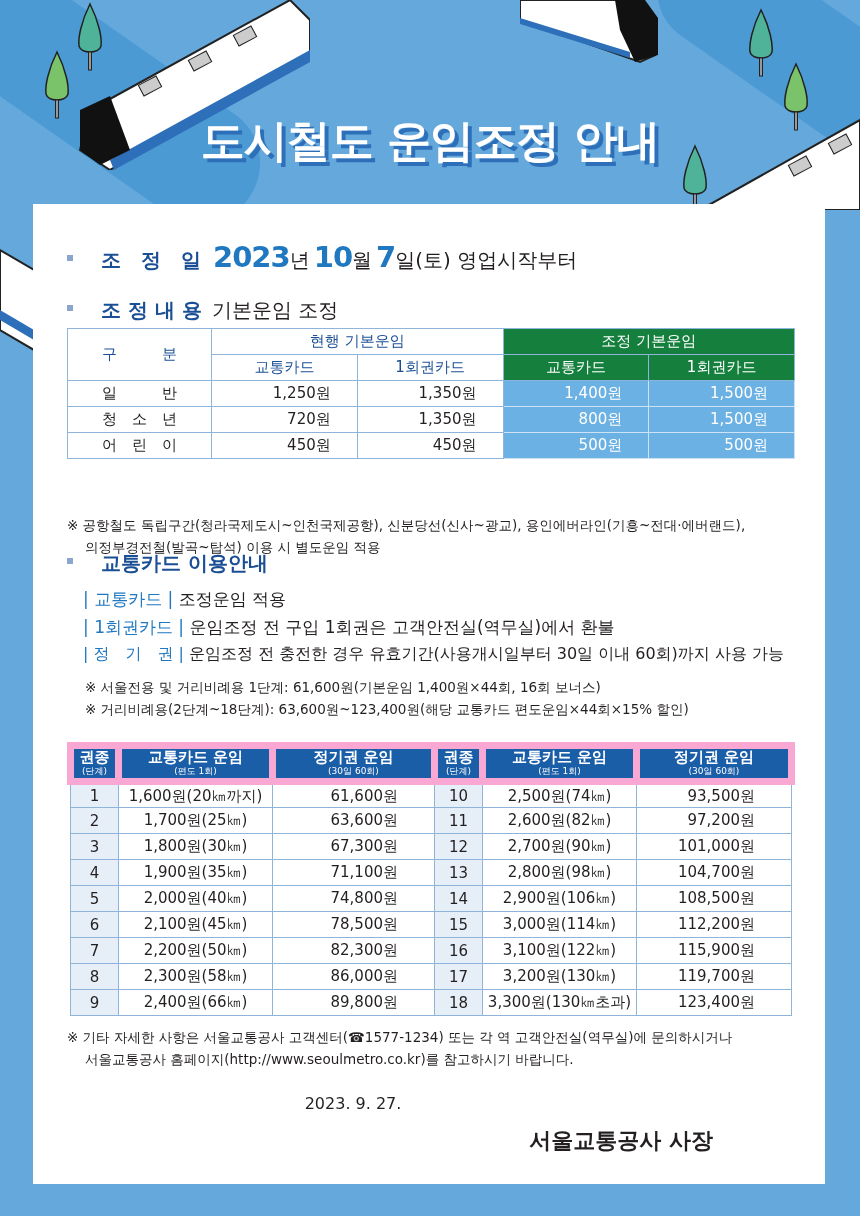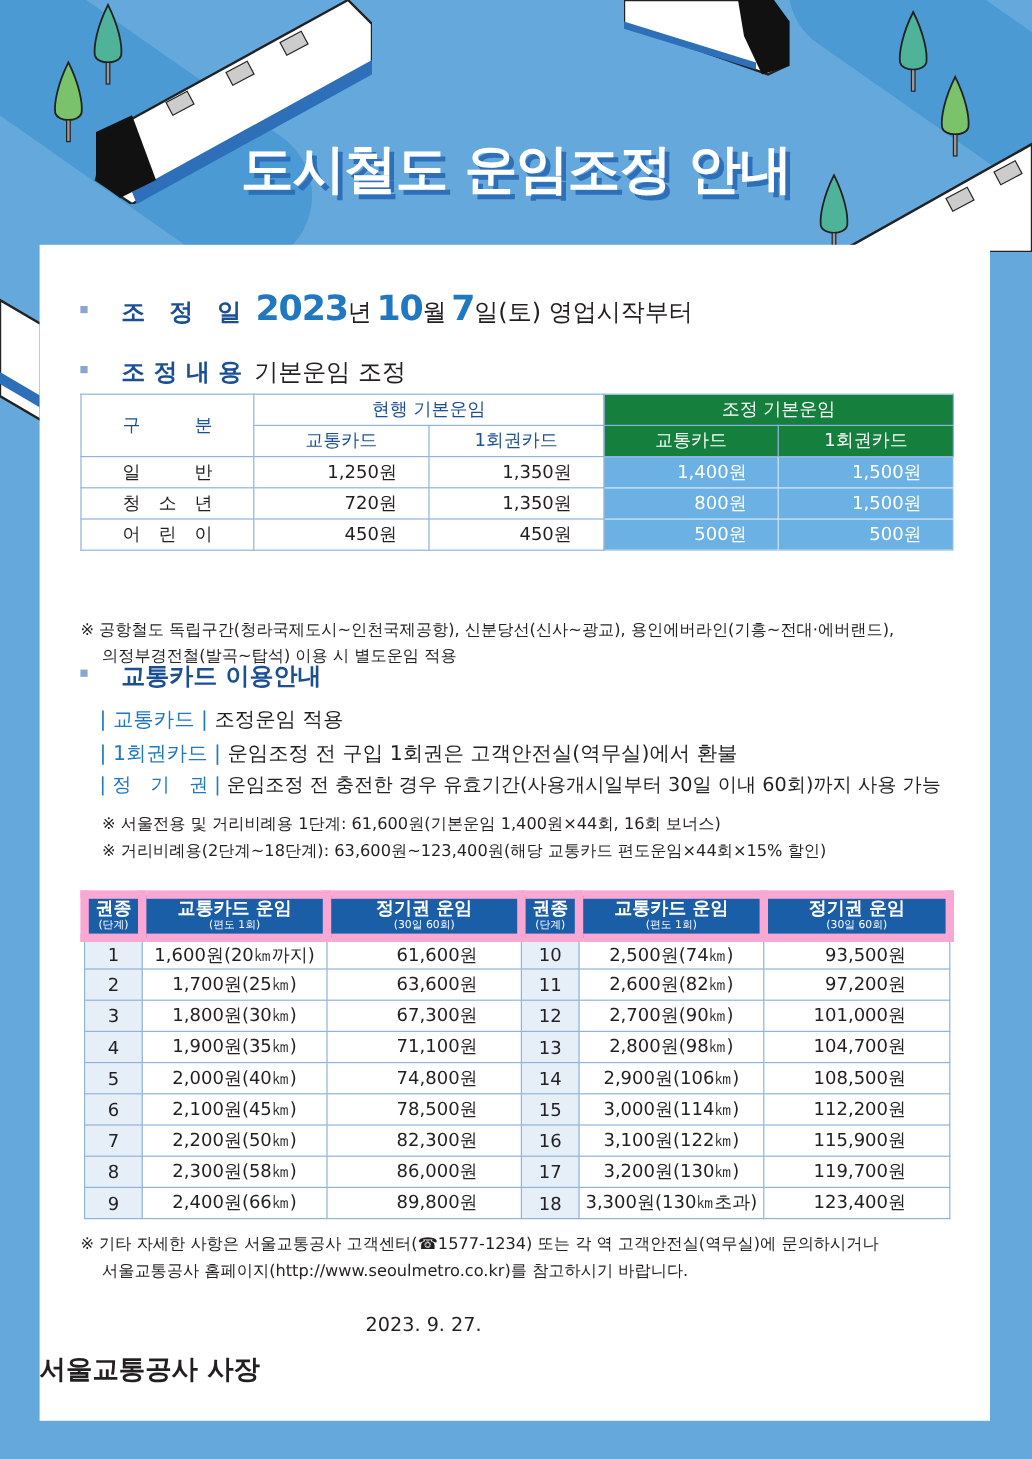--- a/index.html
+++ b/index.html
@@ -22,21 +22,21 @@
   .note { position: absolute; left: 34px; font-size: 13.5px; line-height: 22px; color: #231f20; }
   .sub { position: absolute; left: 50px; font-size: 17px; white-space: nowrap; }
   .sub .tag { color: #1f78c0; }
   .t2 { position: absolute; left: 34px; top: 538px; width: 728px; border-collapse: collapse; font-size: 15px; }
   .t2 th { background: #1b5ea8; color: #fff; height: 36px; border: 7px solid #f9a8d4; line-height: 14px; font-weight: bold; }
   .t2 th small { display: block; font-size: 9px; font-weight: normal; }
   .t2 td { height: 26px; border: 1px solid #8fb4db; text-align: center; }
   .t2 .grade { background: #e6eff8; }
   .t2 .pass { text-align: right; padding-right: 36px; }
   .sign-date { position: absolute; left: 0; width: 640px; text-align: center; font-size: 16px; top: 890px; }
-  .sign-org { position: absolute; left: 0; width: 680px; text-align: left; font-size: 22px; font-weight: bold; top: 922px; }
+  .sign-org { position: absolute; left: 0; width: 680px; text-align: right; font-size: 22px; font-weight: bold; top: 922px; padding-left: 44px; }
 </style>
 </head>
 <body>
 
 <div class="bg-band" style="left:-60px;top:40px;width:340px;height:120px;"></div>
 <div class="bg-band" style="left:640px;top:-10px;width:300px;height:110px;"></div>
 
 <svg class="tree" style="left:42px;top:50px;" viewBox="0 0 30 72">
     <path d="M15 2 C6 20 3 36 4 44 C6 52 24 52 26 44 C27 36 24 20 15 2Z" fill="#7bc36a" stroke="#222" stroke-width="1.5"></path>
     <rect x="13.5" y="50" width="3" height="18" fill="#999" stroke="#222" stroke-width="1"></rect>

